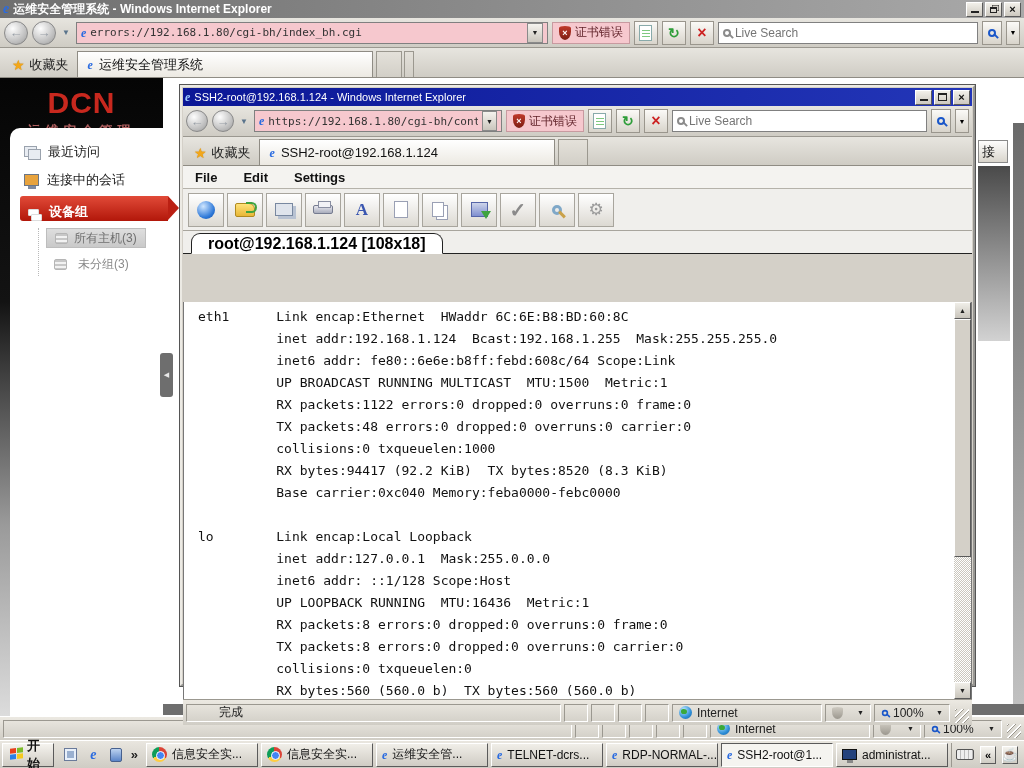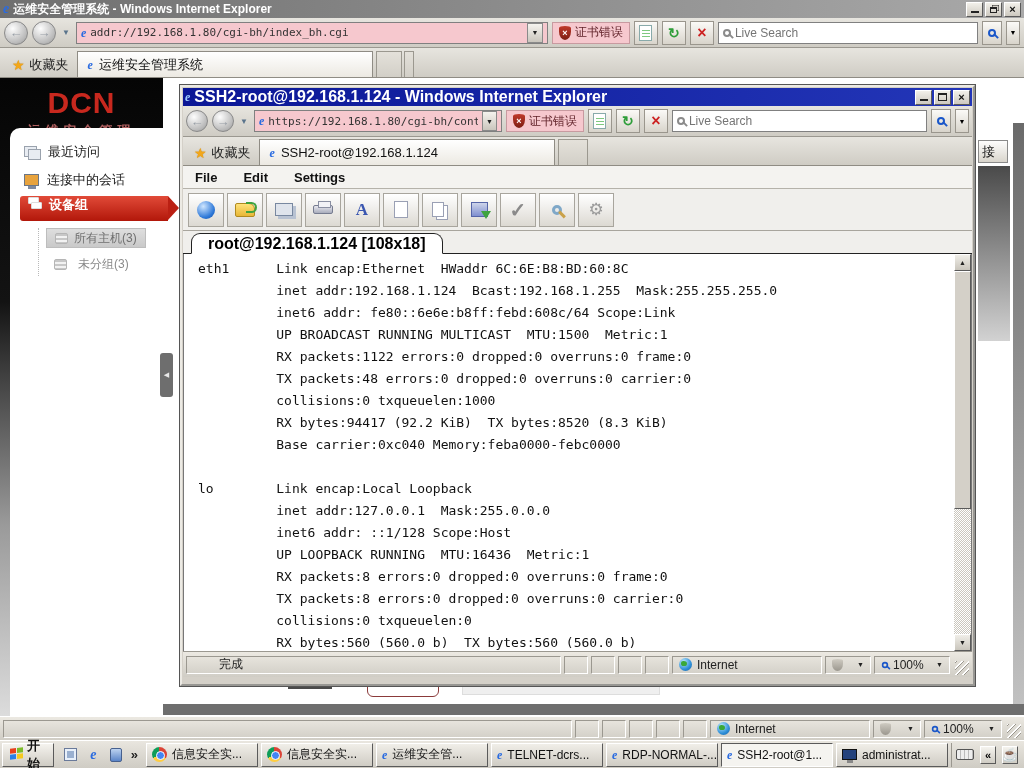--- a/index.html
+++ b/index.html
@@ -47,21 +47,21 @@
   .logo { position:absolute; left:0; top:8px; width:163px; text-align:center; }
   .logo .dcn { font-size:30px; font-weight:bold; color:#c8281e; letter-spacing:1px; font-family:"Liberation Sans",sans-serif; }
   .logo .sub { margin-top:2px; font-size:13px; color:#b06060; letter-spacing:5px; font-weight:bold; }
   .sidepanel { position:absolute; left:10px; top:50px; width:153px; height:588px; background:#fff; border-radius:10px 0 0 0; }
   .snav { position:absolute; left:14px; display:flex; align-items:center; gap:8px; font-size:13px; color:#222; height:24px; }
   .icon-windows { width:16px; height:13px; position:relative; flex:none; }
   .icon-windows::before, .icon-windows::after { content:""; position:absolute; width:11px; height:9px; border:1px solid #9aa2ad; background:#e8ecf2; }
   .icon-windows::before { left:0; top:0; } .icon-windows::after { left:4px; top:3px; }
   .icon-monitor { width:15px; height:12px; border:1px solid #6b7686; background:#e8a33d; position:relative; flex:none; }
   .icon-monitor::after { content:""; position:absolute; left:3px; bottom:-4px; width:8px; height:3px; background:#7e8aa0; }
-  .redbanner { position:absolute; left:10px; width:148px; height:25px; background:linear-gradient(#e14a38,#b2170a); display:flex; align-items:flex-start; gap:8px; padding-left:8px; color:#fff; font-size:13px; font-weight:bold; border-radius:3px 0 0 3px; }
+  .redbanner { position:absolute; left:10px; width:148px; height:25px; background:linear-gradient(#e14a38,#b2170a); display:flex; align-items:flex-end; gap:8px; padding-left:8px; color:#fff; font-size:13px; font-weight:bold; border-radius:3px 0 0 3px; }
   .redbanner::after { content:""; position:absolute; right:-11px; top:0; border-top:12.5px solid transparent; border-bottom:12.5px solid transparent; border-left:11px solid #bb2013; }
   .icon-devices { width:13px; height:13px; position:relative; flex:none; }
   .icon-devices::before, .icon-devices::after { content:""; position:absolute; width:9px; height:5px; background:#fff; border:1px solid #ddd; border-radius:1px; }
   .icon-devices::before { left:0; top:1px; } .icon-devices::after { left:3px; top:6px; }
   .subitem { position:absolute; left:36px; display:flex; align-items:center; gap:6px; height:20px; font-size:12px; color:#8a8a8a; padding:0 8px; }
   .subitem.sel { background:linear-gradient(#dedede,#c9c9c9); border:1px solid #bdbdbd; border-radius:0; color:#6f6f6f;align-items:center; }
   .icon-stack { width:13px; height:11px; background:repeating-linear-gradient(#c7c7c7 0 2px, #f2f2f2 2px 4px); border:1px solid #b5b5b5; border-radius:2px; flex:none; }
   .treeline { position:absolute; left:28px; width:1px; border-left:1px dotted #b9b9b9; }
 
   .collapse-handle { position:absolute; left:160px; top:275px; width:13px; height:44px; background:#6e6e6e; border-radius:3px; display:flex; align-items:center; justify-content:center; color:#e8e8e8; font-size:7px; }
@@ -79,29 +79,29 @@
   .statusbar { position:absolute; left:0; width:1024px; height:24px; background:linear-gradient(#ece9e2,#d0cdc5); border-top:1px solid #fff; display:flex; align-items:center; padding:2px 3px; gap:3px; font-size:12px; color:#222; }
   .scell { height:18px; display:flex; align-items:center; gap:5px; padding:0 6px; border:1px solid; border-color:#9b9890 #fff #fff #9b9890; }
   .globe { width:13px; height:13px; border-radius:50%; background:radial-gradient(circle at 35% 30%, #bfe9ff, #2e8fd8 60%, #1a5fa0); position:relative; flex:none; }
   .globe::after { content:""; position:absolute; left:2px; top:3px; width:6px; height:5px; background:#3aa83a; border-radius:40% 60% 50% 50%; }
   .minishield { width:11px; height:12px; background:linear-gradient(#cfcbc2,#9b978e); border-radius:50% 50% 50% 50% / 15% 15% 60% 60%; flex:none; }
   .grip { width:14px; height:14px; margin-left:2px; background:repeating-linear-gradient(315deg, transparent 0 3px, #9a968d 3px 4px, #fff 4px 5px); align-self:flex-end; }
 
   
   .child { position:absolute; left:180px; top:85px; width:795px; height:601px; background:#d4d0c8; border:2px outset #eceae4; box-shadow:0 0 0 1px #555; padding:1px; z-index:5; }
   .ctitle { height:18px; background:linear-gradient(to right,#0b1796,#2336b8); display:flex; align-items:center; gap:4px; padding:0 2px; }
-  .ctitle .wtitle { color:#fff; font-weight:bold; font-size:16px; white-space:nowrap; }
+  .ctitle .wtitle { color:#fff; font-weight:normal; font-size:11px; white-space:nowrap; }
   .cnav { height:31px; background:linear-gradient(#e7e5df,#cfccc4); display:flex; align-items:center; padding:0 3px; gap:4px; border-bottom:1px solid #9b9890; }
   .cfav { height:29px; background:linear-gradient(#e7e5df,#cfccc4); display:flex; align-items:flex-end; padding:0 3px; border-bottom:1px solid #8f8c84; }
   .cmenu { height:23px; background:#f4f3f0; border-bottom:1px solid #b5b2aa; display:flex; align-items:center; gap:26px; padding:0 12px; font-size:13px; font-weight:bold; color:#111; }
   .ctools { height:42px; background:#f0efec; border-bottom:1px solid #a8a59d; display:flex; align-items:center; gap:3px; padding:0 5px; }
   .toolbtn { width:36px; height:34px; background:linear-gradient(#ffffff,#dcd9d2); border:1px solid #a8a59d; display:flex; align-items:center; justify-content:center; position:relative; }
   .tabrow { height:23px; background:#f0efec; position:relative; border-bottom:1px solid #222; }
   .termtab { position:absolute; left:8px; bottom:-1px; height:21px; padding:0 16px; border:1px solid #222; border-bottom:1px solid #fff; border-radius:9px 9px 0 0; background:#fff; display:flex; align-items:center; font-size:16px; font-weight:bold; color:#000; }
-  .terminal { position:relative; height:397px; background:#fff; border-left:1px solid #777; border-right:1px solid #777; overflow:hidden; }
+  .terminal { position:relative; height:397px; background:#fff; border-left:1px solid #777; border-right:1px solid #777; overflow:hidden;margin-top:48px; }
   .termtext { position:absolute; left:14px; top:4px; right:20px; font-family:"DejaVu Sans Mono",monospace; font-size:13px; color:#111; }
   .tline { height:22px; line-height:22px; white-space:pre; }
   .vscroll { position:absolute; right:0; top:0; bottom:0; width:17px; background:#c9c5bc; }
   .dither { position:absolute; left:0; right:0; top:17px; bottom:17px;
             background-color:#cbc7be;
             background-image:linear-gradient(45deg,#fff 25%,transparent 25%,transparent 75%,#fff 75%),linear-gradient(45deg,#fff 25%,transparent 25%,transparent 75%,#fff 75%);
             background-size:2px 2px; background-position:0 0,1px 1px; }
   .sbtn { position:absolute; left:0; width:17px; height:17px; background:linear-gradient(#f0eee8,#c9c5bc); border:1px solid; border-color:#fff #5a5a5a #5a5a5a #fff; font-size:7px; color:#222; display:flex; align-items:center; justify-content:center; }
   .sthumb { position:absolute; left:0; top:17px; width:17px; height:238px; background:#d4d0c8; border:1px solid; border-color:#fff #5a5a5a #5a5a5a #fff; }
   .cstatus { height:26px; background:linear-gradient(#ece9e2,#d0cdc5); display:flex; align-items:center; padding:2px 3px; gap:3px; font-size:12px; color:#222; border-top:1px solid #9b9890; }
@@ -172,21 +172,21 @@
         </span>
     </span>
   </div>
 
   <div class="navbar" style="top:18px;">
     <span class="navcirc">←</span>
     <span class="navcirc">→</span>
     <span class="navchev">▼</span>
     <div class="addr" style="width:472px;">
       <span class="iemini small">e</span>
-      <span class="url">addr://192.168.1.80/cgi-bh/index_bh.cgi</span>
+      <span class="url">errors://192.168.1.80/cgi-bh/index_bh.cgi</span>
       <span class="ddbtn">▼</span>
     </div>
     <div class="certbadge">
       <span class="shield">×</span>
       <span>证书错误</span>
     </div>
     <span class="sqbtn">
         <span class="pageicon"></span>
       </span>
     <span class="sqbtn">

